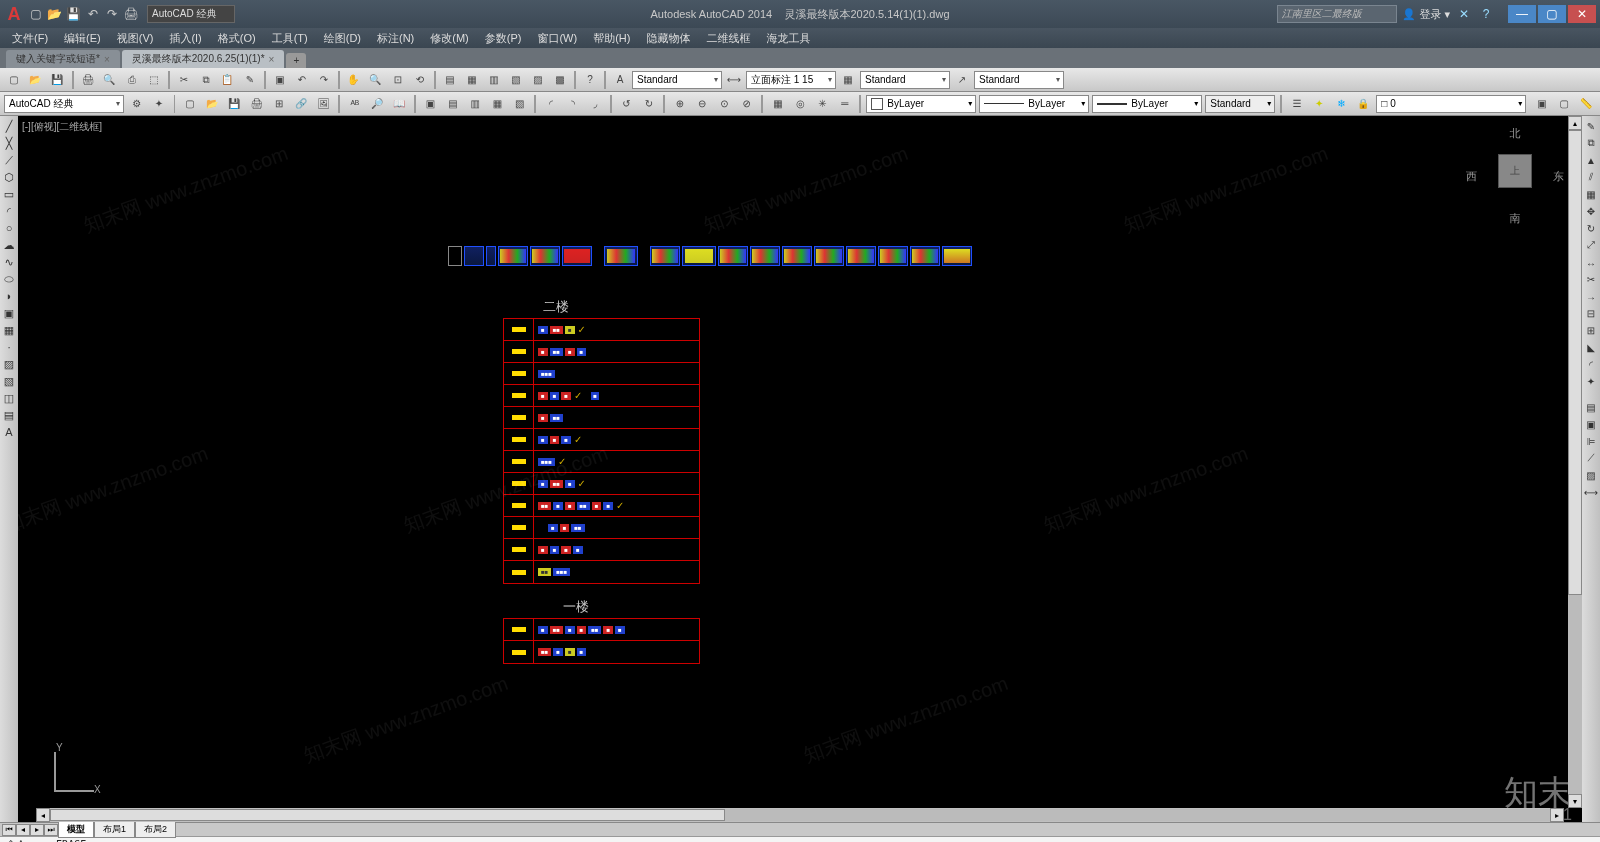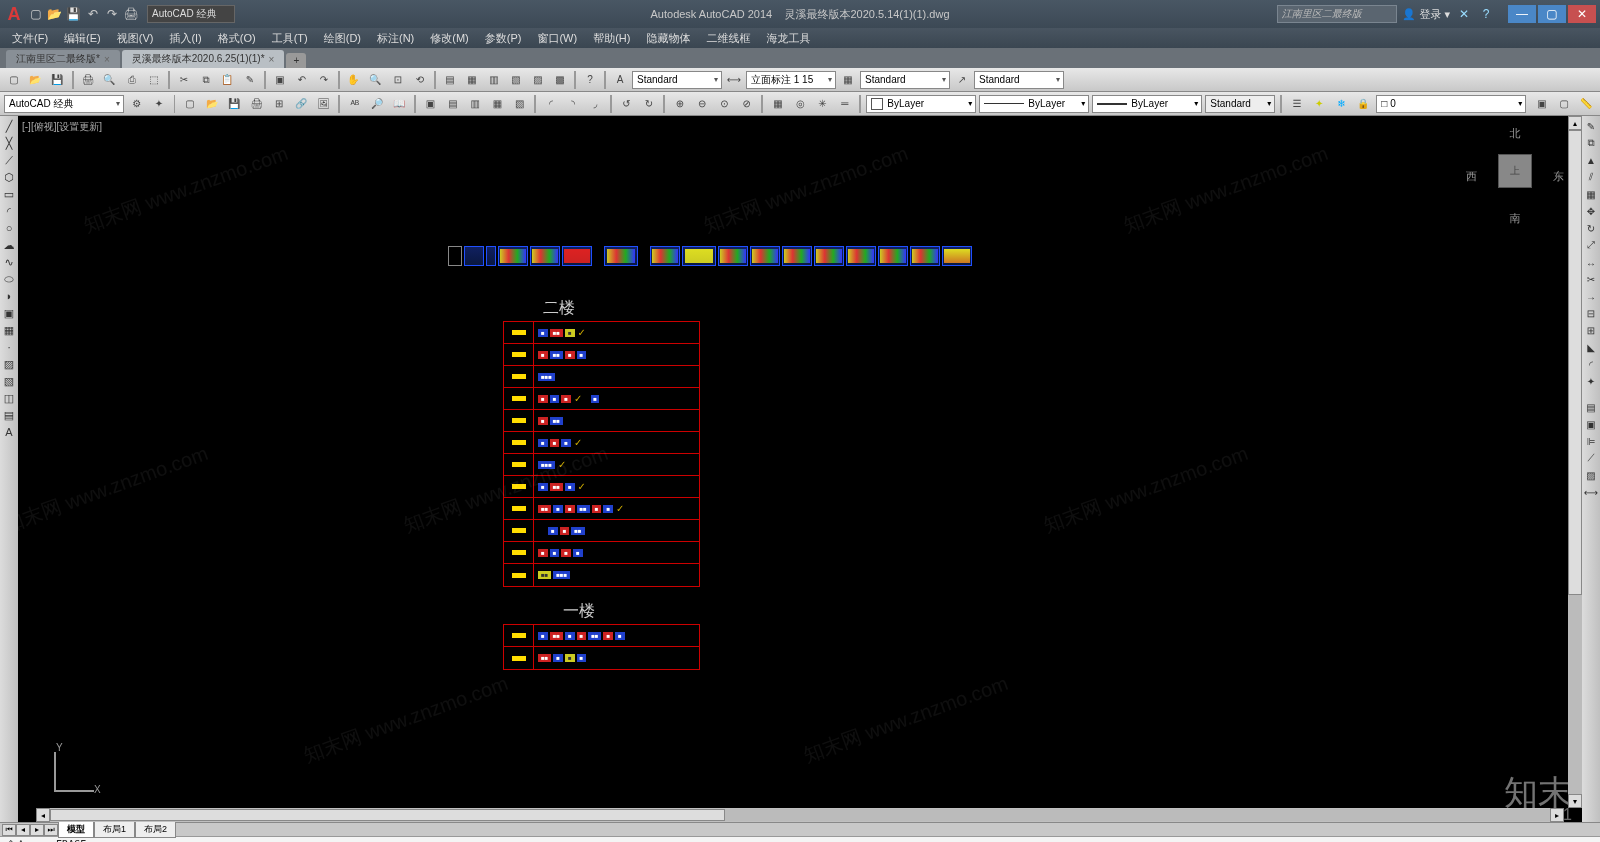--- a/index.html
+++ b/index.html
@@ -59,21 +59,21 @@
 .viewcube .w { position:absolute; left:-4px; top:50%; transform:translateY(-50%); }
 .viewcube .e { position:absolute; right:-4px; top:50%; transform:translateY(-50%); }
 .viewcube .cube { position:absolute; top:28px; left:28px; width:34px; height:34px; background:#888; border:1px solid #555; display:flex;align-items:center;justify-content:center; color:#444; font-size:10px; }
 
 
 .draw-row { position:absolute; top:130px; left:430px; right:auto; display:flex; gap:2px; align-items:center; }
 .dr-box { height:20px; border:1px solid #2050ff; background:linear-gradient(#102060,#0a1840); display:flex;align-items:center;justify-content:center; }
 .dr-box .content { font-size:6px; color:#ff0; background:linear-gradient(90deg,#cc2,#d33,#2a2,#33f);}
 
 .table-area { position:absolute; top:180px; left:485px; }
-.tbl-label { color:#ccc; font-size:16px; margin:2px 0 2px 40px; }
+.tbl-label { color:#ccc; font-size:13px; margin:2px 0 2px 40px; }
 .tbl { border:1px solid #cc0000; }
 .tbl-row { display:flex; height:22px; border-bottom:1px solid #cc0000; }
 .tbl-row:last-child { border-bottom:none; }
 .tbl-cell1 { width:30px; border-right:1px solid #cc0000; display:flex;align-items:center;justify-content:center; }
 .tbl-cell1 .ybar { width:14px; height:5px; background:#ffdd00; }
 .tbl-cell2 { width:165px; display:flex;align-items:center; padding-left:4px; }
 .tbl-cell2 .content { font-size:6px; display:flex; gap:2px; }
 .tbl-cell2 .content span { padding:1px 3px; }
 .c-r { background:#cc2222; color:#fff; }
 .c-b { background:#2040cc; color:#fff; }
@@ -159,21 +159,21 @@
   <span class="menu-item">参数(P)</span>
   <span class="menu-item">窗口(W)</span>
   <span class="menu-item">帮助(H)</span>
   <span class="menu-item">隐藏物体</span>
   <span class="menu-item">二维线框</span>
   <span class="menu-item">海龙工具</span>
 </div>
 
 <div class="tabbar">
   <div class="tab">
-    <span>江南里区二最终版*</span>
+    <span>键入关键字或短语*</span>
     <span class="close-x">×</span>
   </div>
   <div class="tab active">
     <span>灵溪最终版本2020.6.25(1)(1)*</span>
     <span class="close-x">×</span>
   </div>
   <div class="tab" style="background:#999;width:18px;justify-content:center">+</div>
 </div>
 
 <div class="toolbar-row">
@@ -301,21 +301,21 @@
     <div class="lt-btn">▦</div>
     <div class="lt-btn">·</div>
     <div class="lt-btn">▨</div>
     <div class="lt-btn">▧</div>
     <div class="lt-btn">◫</div>
     <div class="lt-btn">▤</div>
     <div class="lt-btn">A</div>
   </div>
 
   <div class="canvas">
-    <div class="view-label">[-][俯视][设置更新]</div>
+    <div class="view-label">[-][俯视][二维线框]</div>
 
     <div class="viewcube">
       <div class="n">北</div>
       <div class="s">南</div>
       <div class="w">西</div>
       <div class="e">东</div>
       <div class="cube">上</div>
     </div>
 
     <div class="draw-row">

